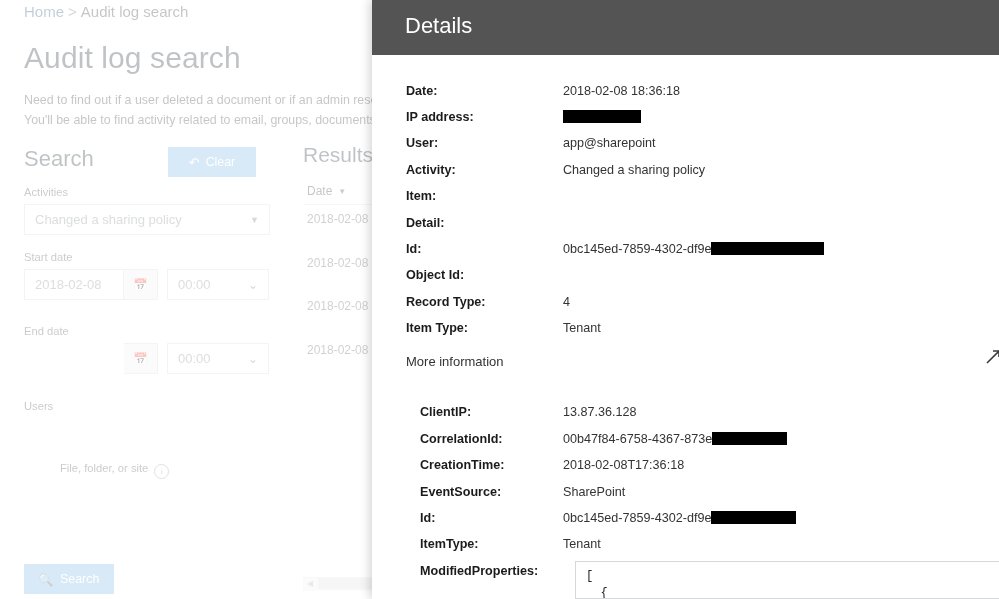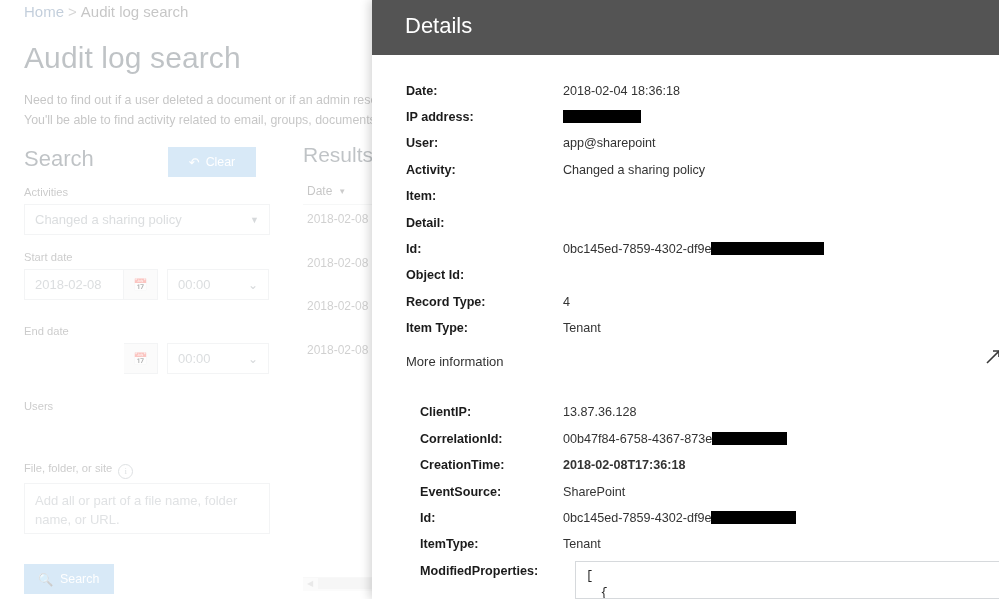--- a/index.html
+++ b/index.html
@@ -221,25 +221,22 @@
 
       <div class="field-label" style="top:325px;">End date</div>
       <div class="calbtn" style="left:124px; top:343px; width:34px; height:31px;">📅</div>
       <div class="timecell" style="left:167px; top:343px; width:102px; height:31px;">
         <span>00:00</span>
         <span class="caret-dn">⌄</span>
       </div>
 
       <div class="field-label" style="top:400px;">Users</div>
 
-      <div class="field-label" style="top:462px;">
+      <div class="field-label" style="top:462px;margin-left:36px;">
         <span>File, folder, or site</span><span class="info-i">i</span>
-      </div>
-      <div class="ta" style="top:483px; width:246px; height:51px;">
-        <span>Add all or part of a file name, folder name, or URL.</span>
       </div>
 
       <div class="search-btn">
         <span>🔍</span>
         <span>Search</span>
       </div>
 
       <div class="results-head">Results</div>
       <div class="res-colhead">
         <span>Date</span>
@@ -261,21 +258,21 @@
 
   <div class="panel">
     <div class="panel-head">
       <div class="panel-title">Details</div>
     </div>
 
     <div class="panel-body">
 
       <div class="kv" style="left:34px; top:29px; width:560px;">
         <span class="k">Date:</span>
-        <span class="v" style="left:157px;">2018-02-04 18:36:18</span>
+        <span class="v" style="left:157px;">2018-02-08 18:36:18</span>
       </div>
       <div class="kv" style="left:34px; top:55px; width:560px;">
         <span class="k">IP address:</span>
         <span class="v" style="left:157px;"><span class="redact" style="width:78px;"></span></span>
       </div>
       <div class="kv" style="left:34px; top:81px; width:560px;">
         <span class="k">User:</span>
         <span class="v" style="left:157px;">app@sharepoint</span>
       </div>
       <div class="kv" style="left:34px; top:108px; width:560px;">
@@ -312,21 +309,21 @@
       <div class="kv" style="left:48px; top:350px; width:560px;">
         <span class="k">ClientIP:</span>
         <span class="v" style="left:143px;">13.87.36.128</span>
       </div>
       <div class="kv" style="left:48px; top:377px; width:560px;">
         <span class="k">CorrelationId:</span>
         <span class="v" style="left:143px;"><span>00b47f84-6758-4367-873e</span><span class="redact" style="width:75px;"></span></span>
       </div>
       <div class="kv" style="left:48px; top:403px; width:560px;">
         <span class="k">CreationTime:</span>
-        <span class="v" style="left:143px;font-weight:bold;">2018-02-08T17:36:18</span>
+        <span class="v" style="left:143px;">2018-02-08T17:36:18</span>
       </div>
       <div class="kv" style="left:48px; top:430px; width:560px;">
         <span class="k">EventSource:</span>
         <span class="v" style="left:143px;">SharePoint</span>
       </div>
       <div class="kv" style="left:48px; top:456px; width:560px;">
         <span class="k">Id:</span>
         <span class="v" style="left:143px;"><span>0bc145ed-7859-4302-df9e</span><span class="redact" style="width:85px;"></span></span>
       </div>
       <div class="kv" style="left:48px; top:482px; width:560px;">

